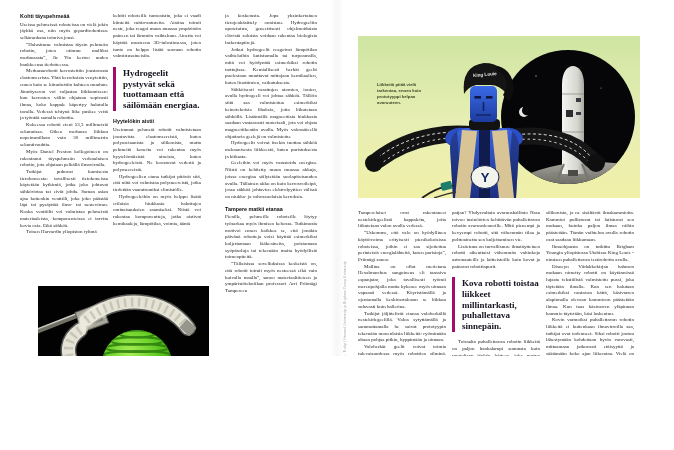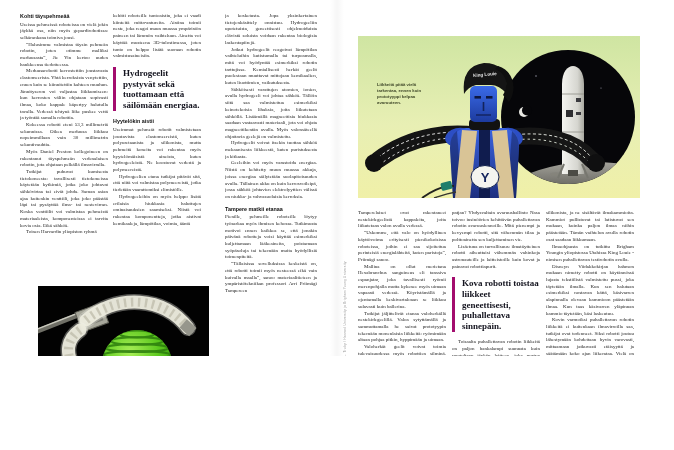--- a/index.html
+++ b/index.html
@@ -256,21 +256,21 @@
       <div class="b-p">”Uskomme, että valo on hyödyllinen käyttövoima erityisesti pienikokoisissa roboteissa, joihin ei saa sijoitettua perinteisiä energialähteitä, kuten paristoja”, Priimägi sanoo.</div>
       <div class="b-p">Mallina on ollut merietana Hexabranchus sanguineus eli tanssiva espanjatar, joka tavallisesti ryömii merenpohjalla mutta kykenee myös uimaan vapaasti vedessä. Köyristämällä ja ojentamalla keskivartaloaan se liikkuu sulavasti kuin ballerina.</div>
       <div class="b-p">Tutkijat jäljittelivät etanaa valoherkällä nestekidegeelillä. Valoa sytyttämällä ja sammuttamalla he saivat prototyypin tekemään monenlaisia liikkeitä: ryömimään altaan pohjaa pitkin, hyppimään ja uimaan.</div>
       <div class="b-p">Valoherkät geelit voivat toimia tulevaisuudessa myös robottien silminä. Priimäen ryhmä on aiemmin valmistanut tekoiiriksen eli värikalvon, joka aukeaa pimeässä ja sulkeutuu valossa.</div>
       <div class="b-h">Puhallettava säästää tilaa</div>
       <div class="b-p">Entä jos robotin voisi säilyttää myttynä ja pullistaa kokoonsa vasta, kun sitä tarvitaan – samaan tapaan kuin ilma-</div>
     </div>
   <div class="col c5">
       <div class="b-p">patjan? Yhdysvaltain avaruushallinto Nasa toivoo insinöörien kehittävän puhallettavan robotin avaruuslennoille. Mitä pienempi ja kevyempi robotti, sitä vähemmän tilaa ja polttoainetta sen kuljettaminen vie.</div>
       <div class="b-p">Lisäetuna on turvallisuus: ilmatäytteinen robotti aiheuttaisi vähemmän vahinkoja astronauteille ja laitteistoille kuin kovat ja painavat robottiapurit.</div>
-      <div class="b-q">Kova robotti toistaa liikkeet geneettisesti, puhallettava sinnepäin.</div>
+      <div class="b-q">Kova robotti toistaa liikkeet millintarkasti, puhallettava sinnepäin.</div>
       <div class="b-p">Toisaalta puhallettavan robotin liikkeitä on paljon hankalampi suunnata kuin rungoltaan jäykän laitteen, joka pystyy toistamaan samaa liikettä millintarkasti. Liikeratojen hallitsemattomuus tekee työskentelystä vaikeampaa.</div>
       <div class="b-p">Nasan Langleyn tutkimuskeskuksen tutkijat kehittävät pehmeitä aktuaattoreita, joilla puhallettavan robotin liikkeitä voi ohjata. Ne on valmistettu</div>
     </div>
   <div class="col c6">
       <div class="b-p">silikonista, ja ne sisältävät ilmakammioita. Kammiot pullistuvat tai latistuvat sen mukaan, kuinka paljon ilmaa niihin päästetään. Tämän vaihtelun avulla robotin osat saadaan liikkumaan.</div>
       <div class="b-p">Ilmaohjausta on tutkittu Brigham Youngin yliopistossa Utahissa King Louie -nimisen puhallettavan testirobotin avulla.</div>
       <div class="b-p">Disneyn Viidakkokirjan hahmon mukaan nimetty robotti on käytännössä lujasta tekstiilistä valmistettu pussi, joka täytetään ilmalla. Kun sen halutaan esimerkiksi nostavan kättä, käsivarren alapinnalla olevaan kammioon päästetään ilmaa. Kun taas käsivarren yläpinnan kammio täytetään, käsi laskeutuu.</div>
       <div class="b-p">Kovin varmoiksi puhallettavan robotin liikkeitä ei kuitenkaan ilmavirroilla saa, tutkijat ovat todenneet. Siksi robotti joutuu lähestymään kohdettaan hyvin varovasti, mittaamaan jatkuvasti etäisyyttä ja säätämään koko ajan liikerataa. Vielä on töitä, ennen kuin Louien voi lähettää avaruuteen. ●</div>
     </div>
 

